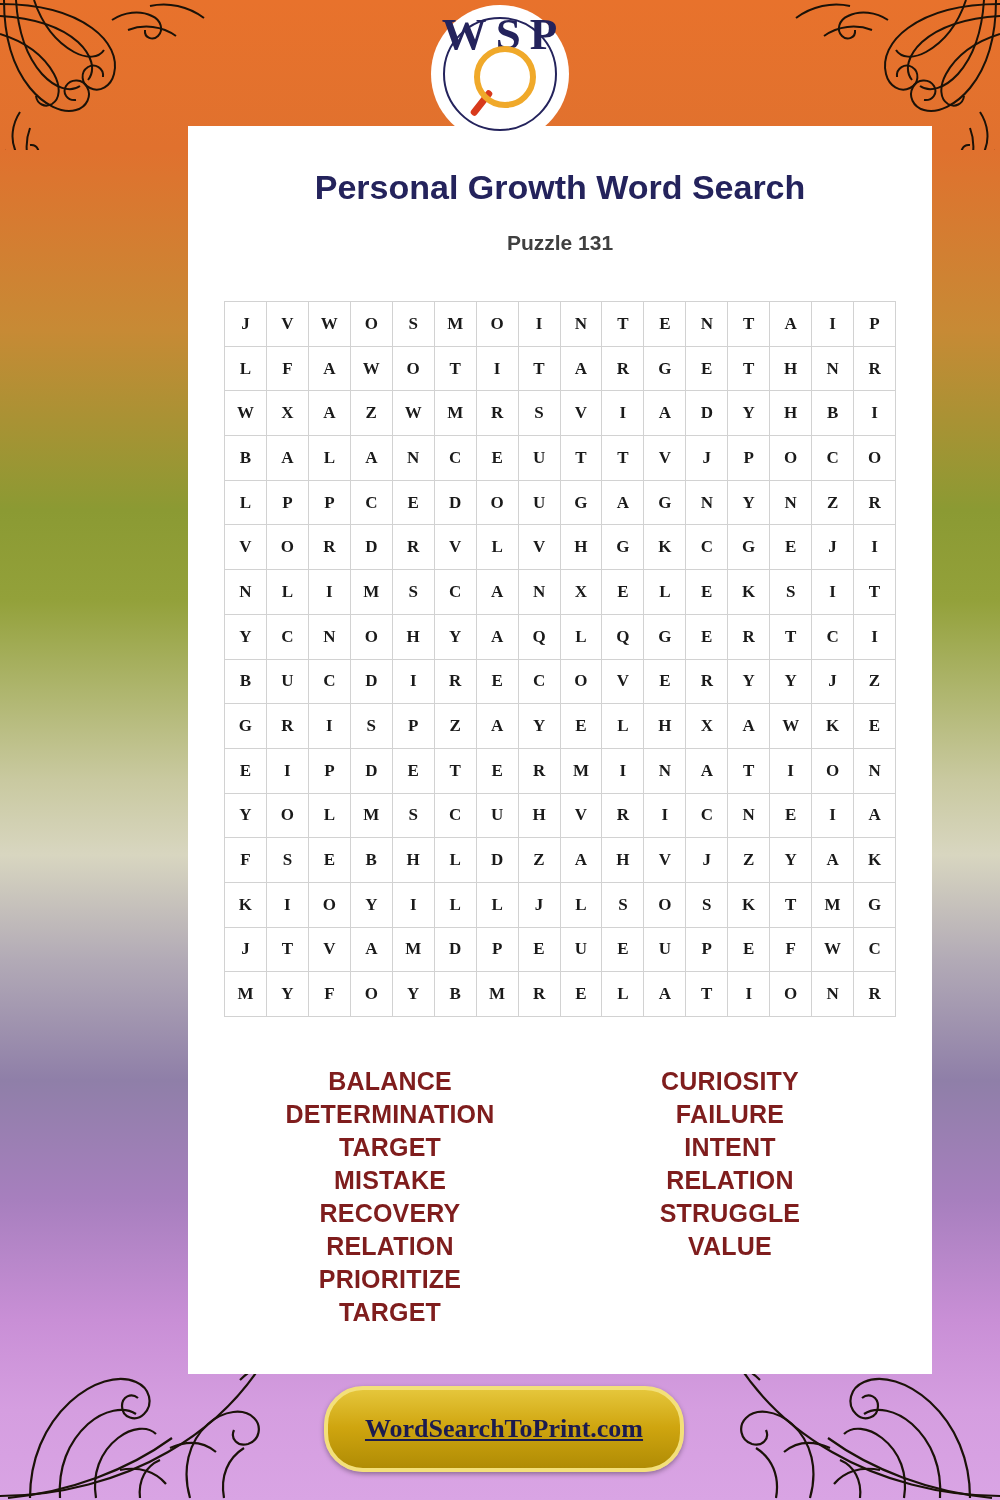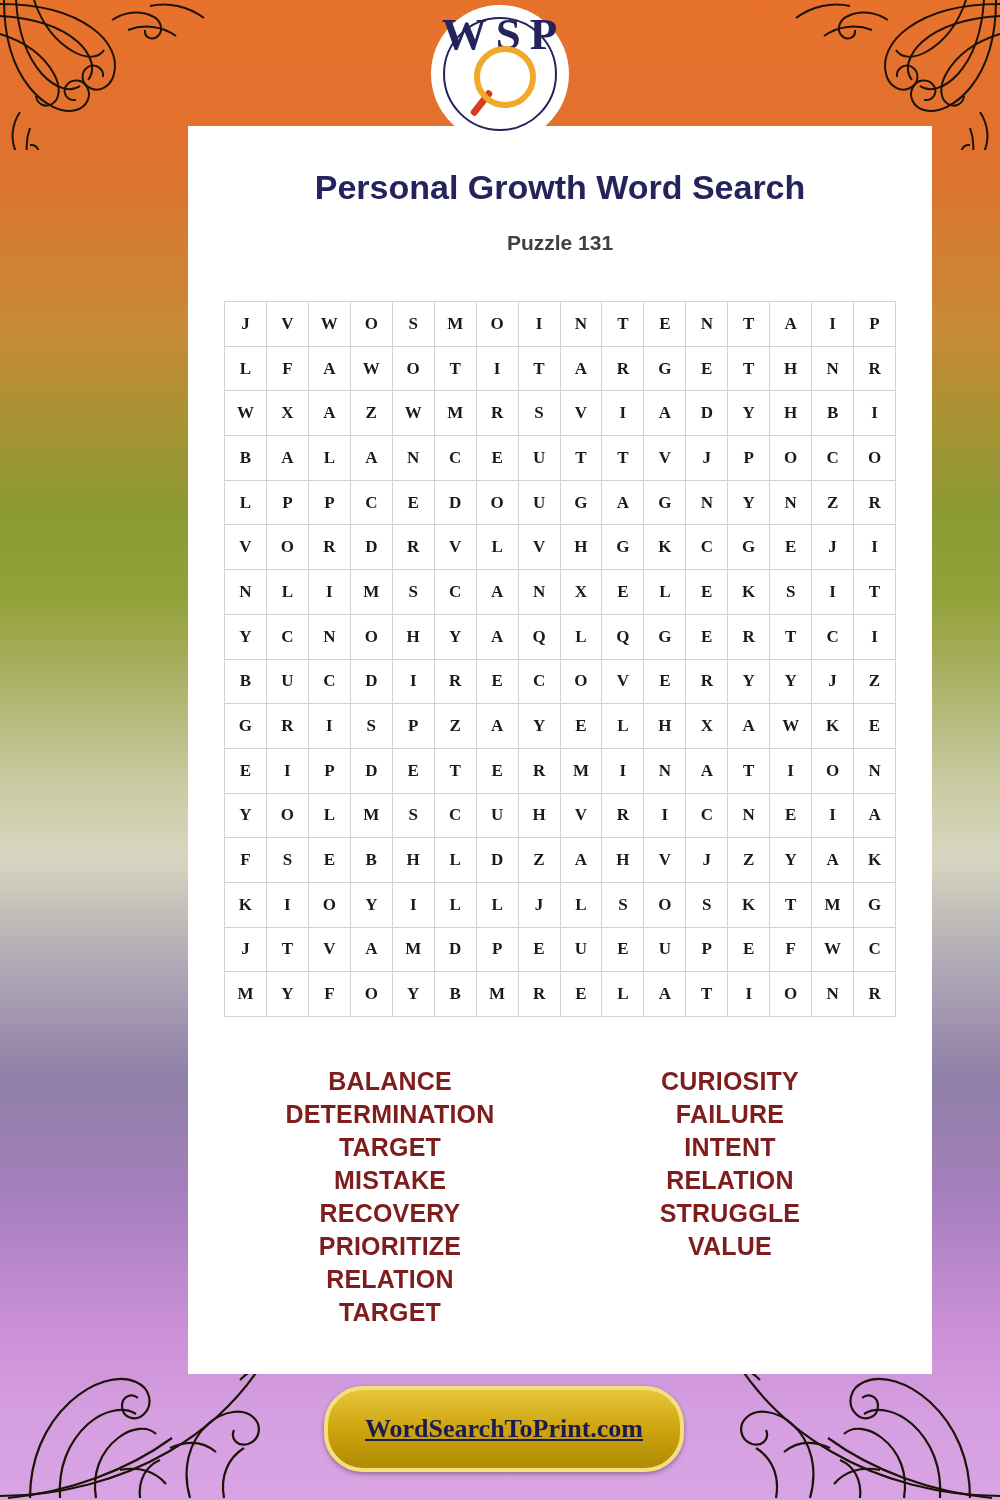--- a/index.html
+++ b/index.html
@@ -565,22 +565,22 @@
       </table>
     </div>
 
     <div id="words">
       <div class="col left" id="words-left">
           <div class="word">BALANCE</div>
           <div class="word">DETERMINATION</div>
           <div class="word">TARGET</div>
           <div class="word">MISTAKE</div>
           <div class="word">RECOVERY</div>
+          <div class="word">RELATION</div>
           <div class="word">PRIORITIZE</div>
-          <div class="word">RELATION</div>
           <div class="word">TARGET</div>
         </div>
       <div class="col right" id="words-right">
           <div class="word">CURIOSITY</div>
           <div class="word">FAILURE</div>
           <div class="word">INTENT</div>
           <div class="word">RELATION</div>
           <div class="word">STRUGGLE</div>
           <div class="word">VALUE</div>
         </div>

